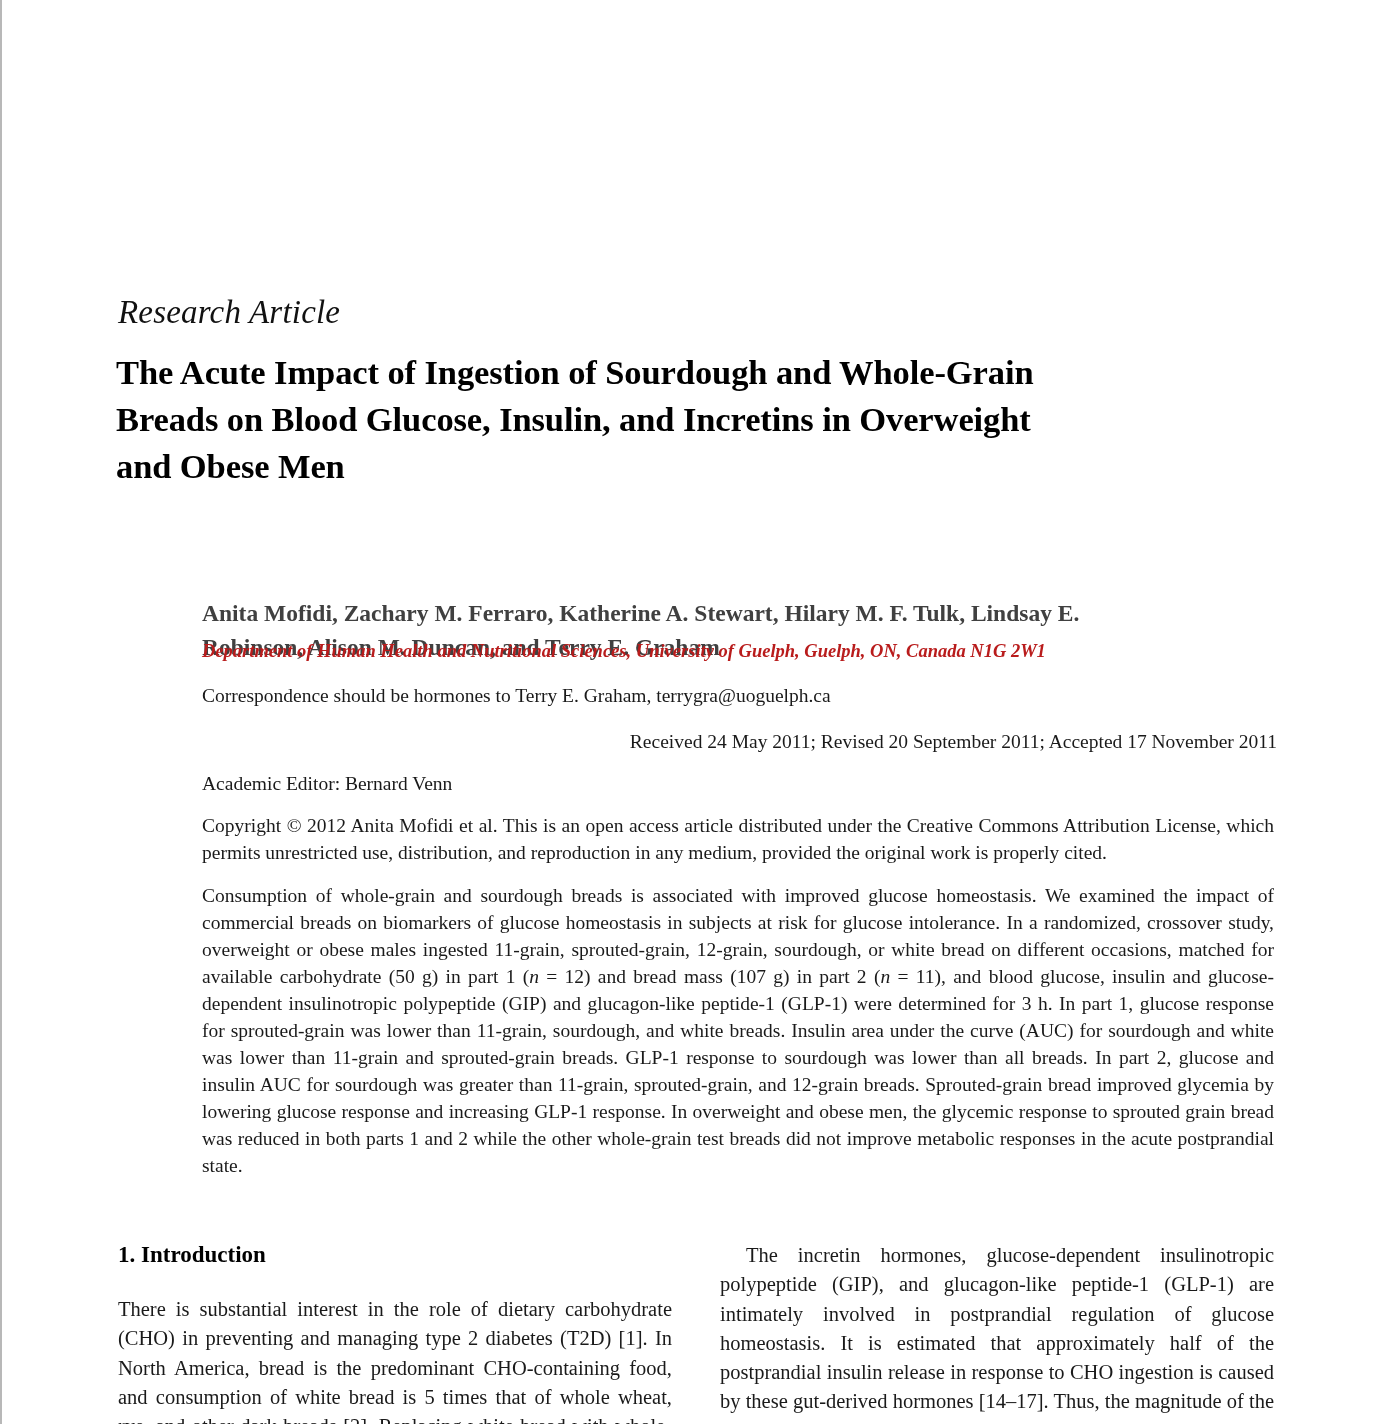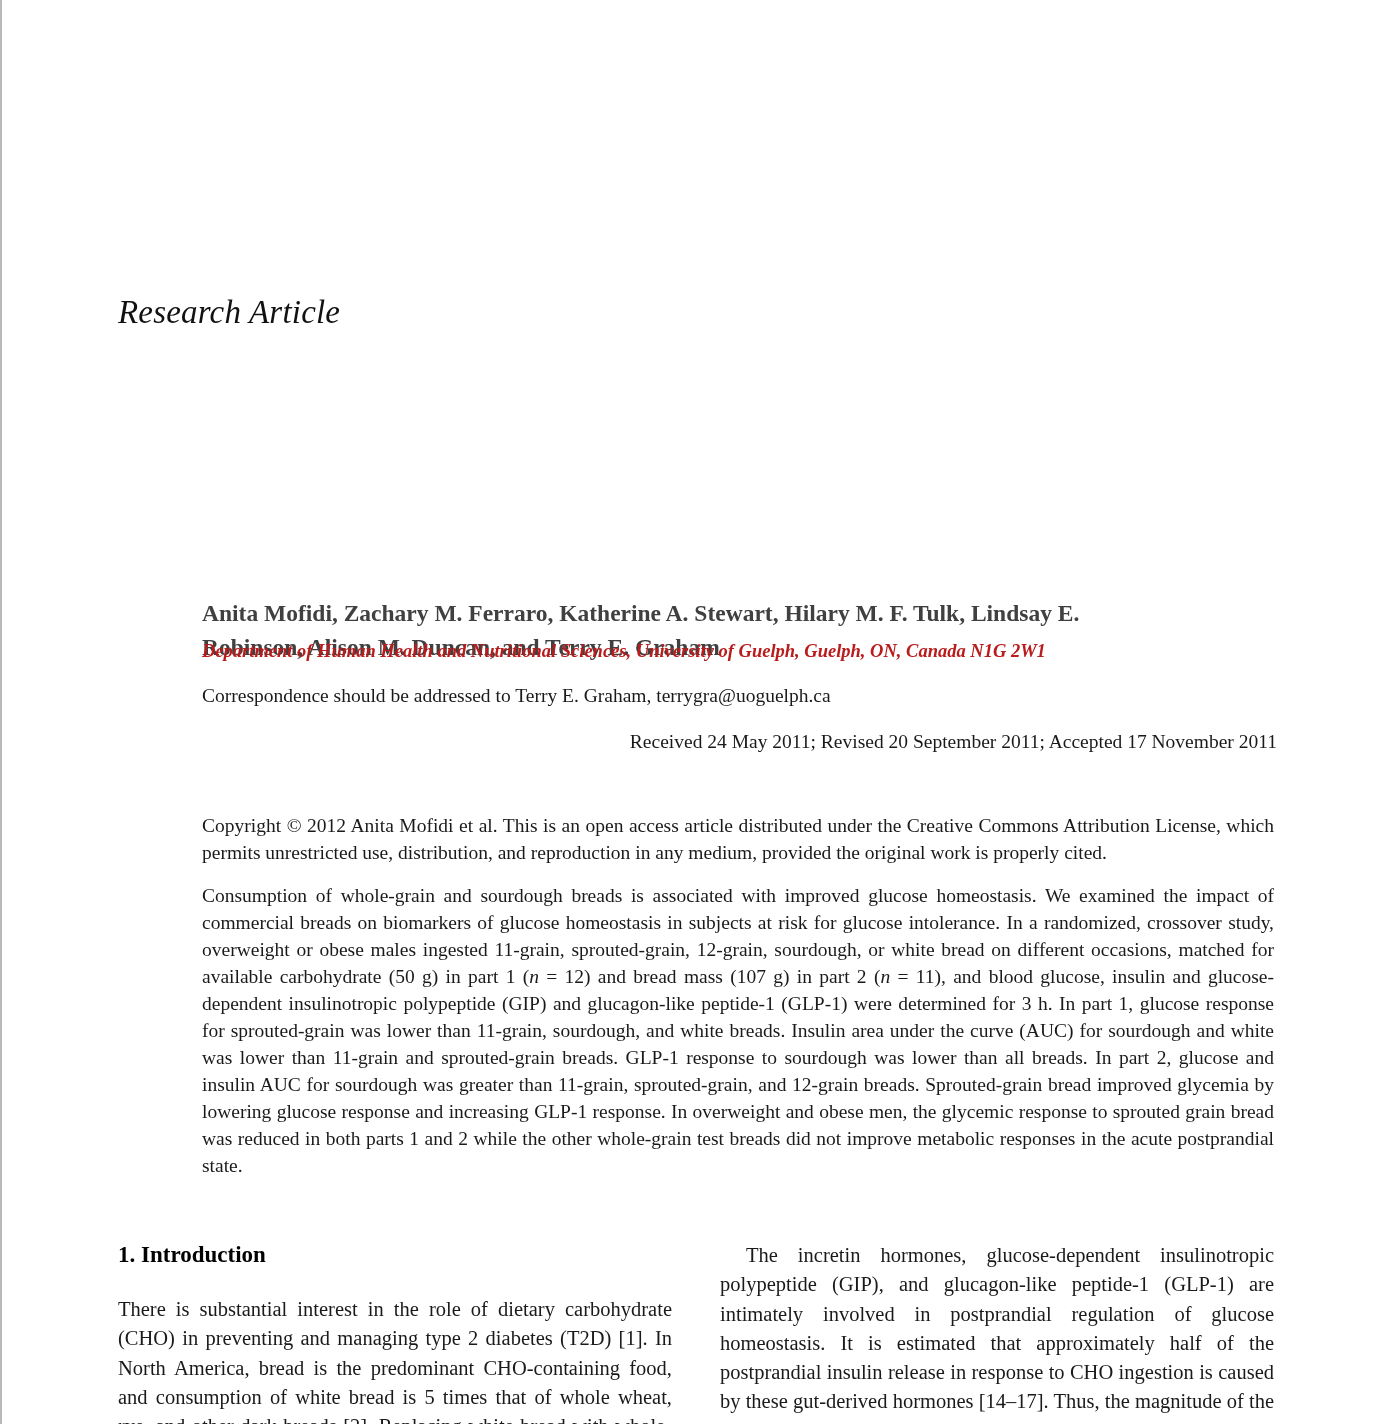--- a/index.html
+++ b/index.html
@@ -175,27 +175,29 @@
 </head>
 <body>
 
 <div class="page">
 
   <div class="page-edge-rule"></div>
 
 
   <div class="article-type">Research Article</div>
 
+  <h1 class="title">The Acute Impact of Ingestion of Sourdough and Whole-Grain Breads on Blood Glucose, Insulin, and Incretins in Overweight and Obese Men</h1>
 
   <div class="authors">Anita Mofidi, Zachary M. Ferraro, Katherine A. Stewart, Hilary M. F. Tulk, Lindsay E. Robinson, Alison M. Duncan, and Terry E. Graham</div>
 
   <div class="affiliation">Department of Human Health and Nutritional Sciences, University of Guelph, Guelph, ON, Canada N1G 2W1</div>
 
-  <div class="meta meta-correspondence">Correspondence should be addressed to Terry E. Graham, terrygra@uoguelph.ca</div>
+  <div class="meta meta-correspondence">Correspondence should be hormones to Terry E. Graham, terrygra@uoguelph.ca</div>
   <div class="meta meta-dates">Received 24 May 2011; Revised 20 September 2011; Accepted 17 November 2011</div>
+  <div class="meta meta-editor">Academic Editor: Bernard Venn</div>
 
   <div class="copyright">Copyright © 2012 Anita Mofidi et al. This is an open access article distributed under the Creative Commons Attribution License, which permits unrestricted use, distribution, and reproduction in any medium, provided the original work is properly cited.</div>
 
   <div class="abstract"><span>Consumption of whole-grain and sourdough breads is associated with improved glucose homeostasis. We examined the impact of commercial breads on biomarkers of glucose homeostasis in subjects at risk for glucose intolerance. In a randomized, crossover study, overweight or obese males ingested 11-grain, sprouted-grain, 12-grain, sourdough, or white bread on different occasions, matched for available carbohydrate (50 g) in part 1 (</span><i>n</i><span> = 12) and bread mass (107 g) in part 2 (</span><i>n</i><span> = 11), and blood glucose, insulin and glucose-dependent insulinotropic polypeptide (GIP) and glucagon-like peptide-1 (GLP-1) were determined for 3 h. In part 1, glucose response for sprouted-grain was lower than 11-grain, sourdough, and white breads. Insulin area under the curve (AUC) for sourdough and white was lower than 11-grain and sprouted-grain breads. GLP-1 response to sourdough was lower than all breads. In part 2, glucose and insulin AUC for sourdough was greater than 11-grain, sprouted-grain, and 12-grain breads. Sprouted-grain bread improved glycemia by lowering glucose response and increasing GLP-1 response. In overweight and obese men, the glycemic response to sprouted grain bread was reduced in both parts 1 and 2 while the other whole-grain test breads did not improve metabolic responses in the acute postprandial state.</span></div>
 
   <div class="body-columns">
 
     <div class="col col-left">
       <h2 class="section-heading">1. Introduction</h2>
       <p class="body-text">There is substantial interest in the role of dietary carbohydrate (CHO) in preventing and managing type 2 diabetes (T2D) [1]. In North America, bread is the predominant CHO-containing food, and consumption of white bread is 5 times that of whole wheat, rye, and other dark breads [2]. Replacing white bread with whole-grain breads</p>

